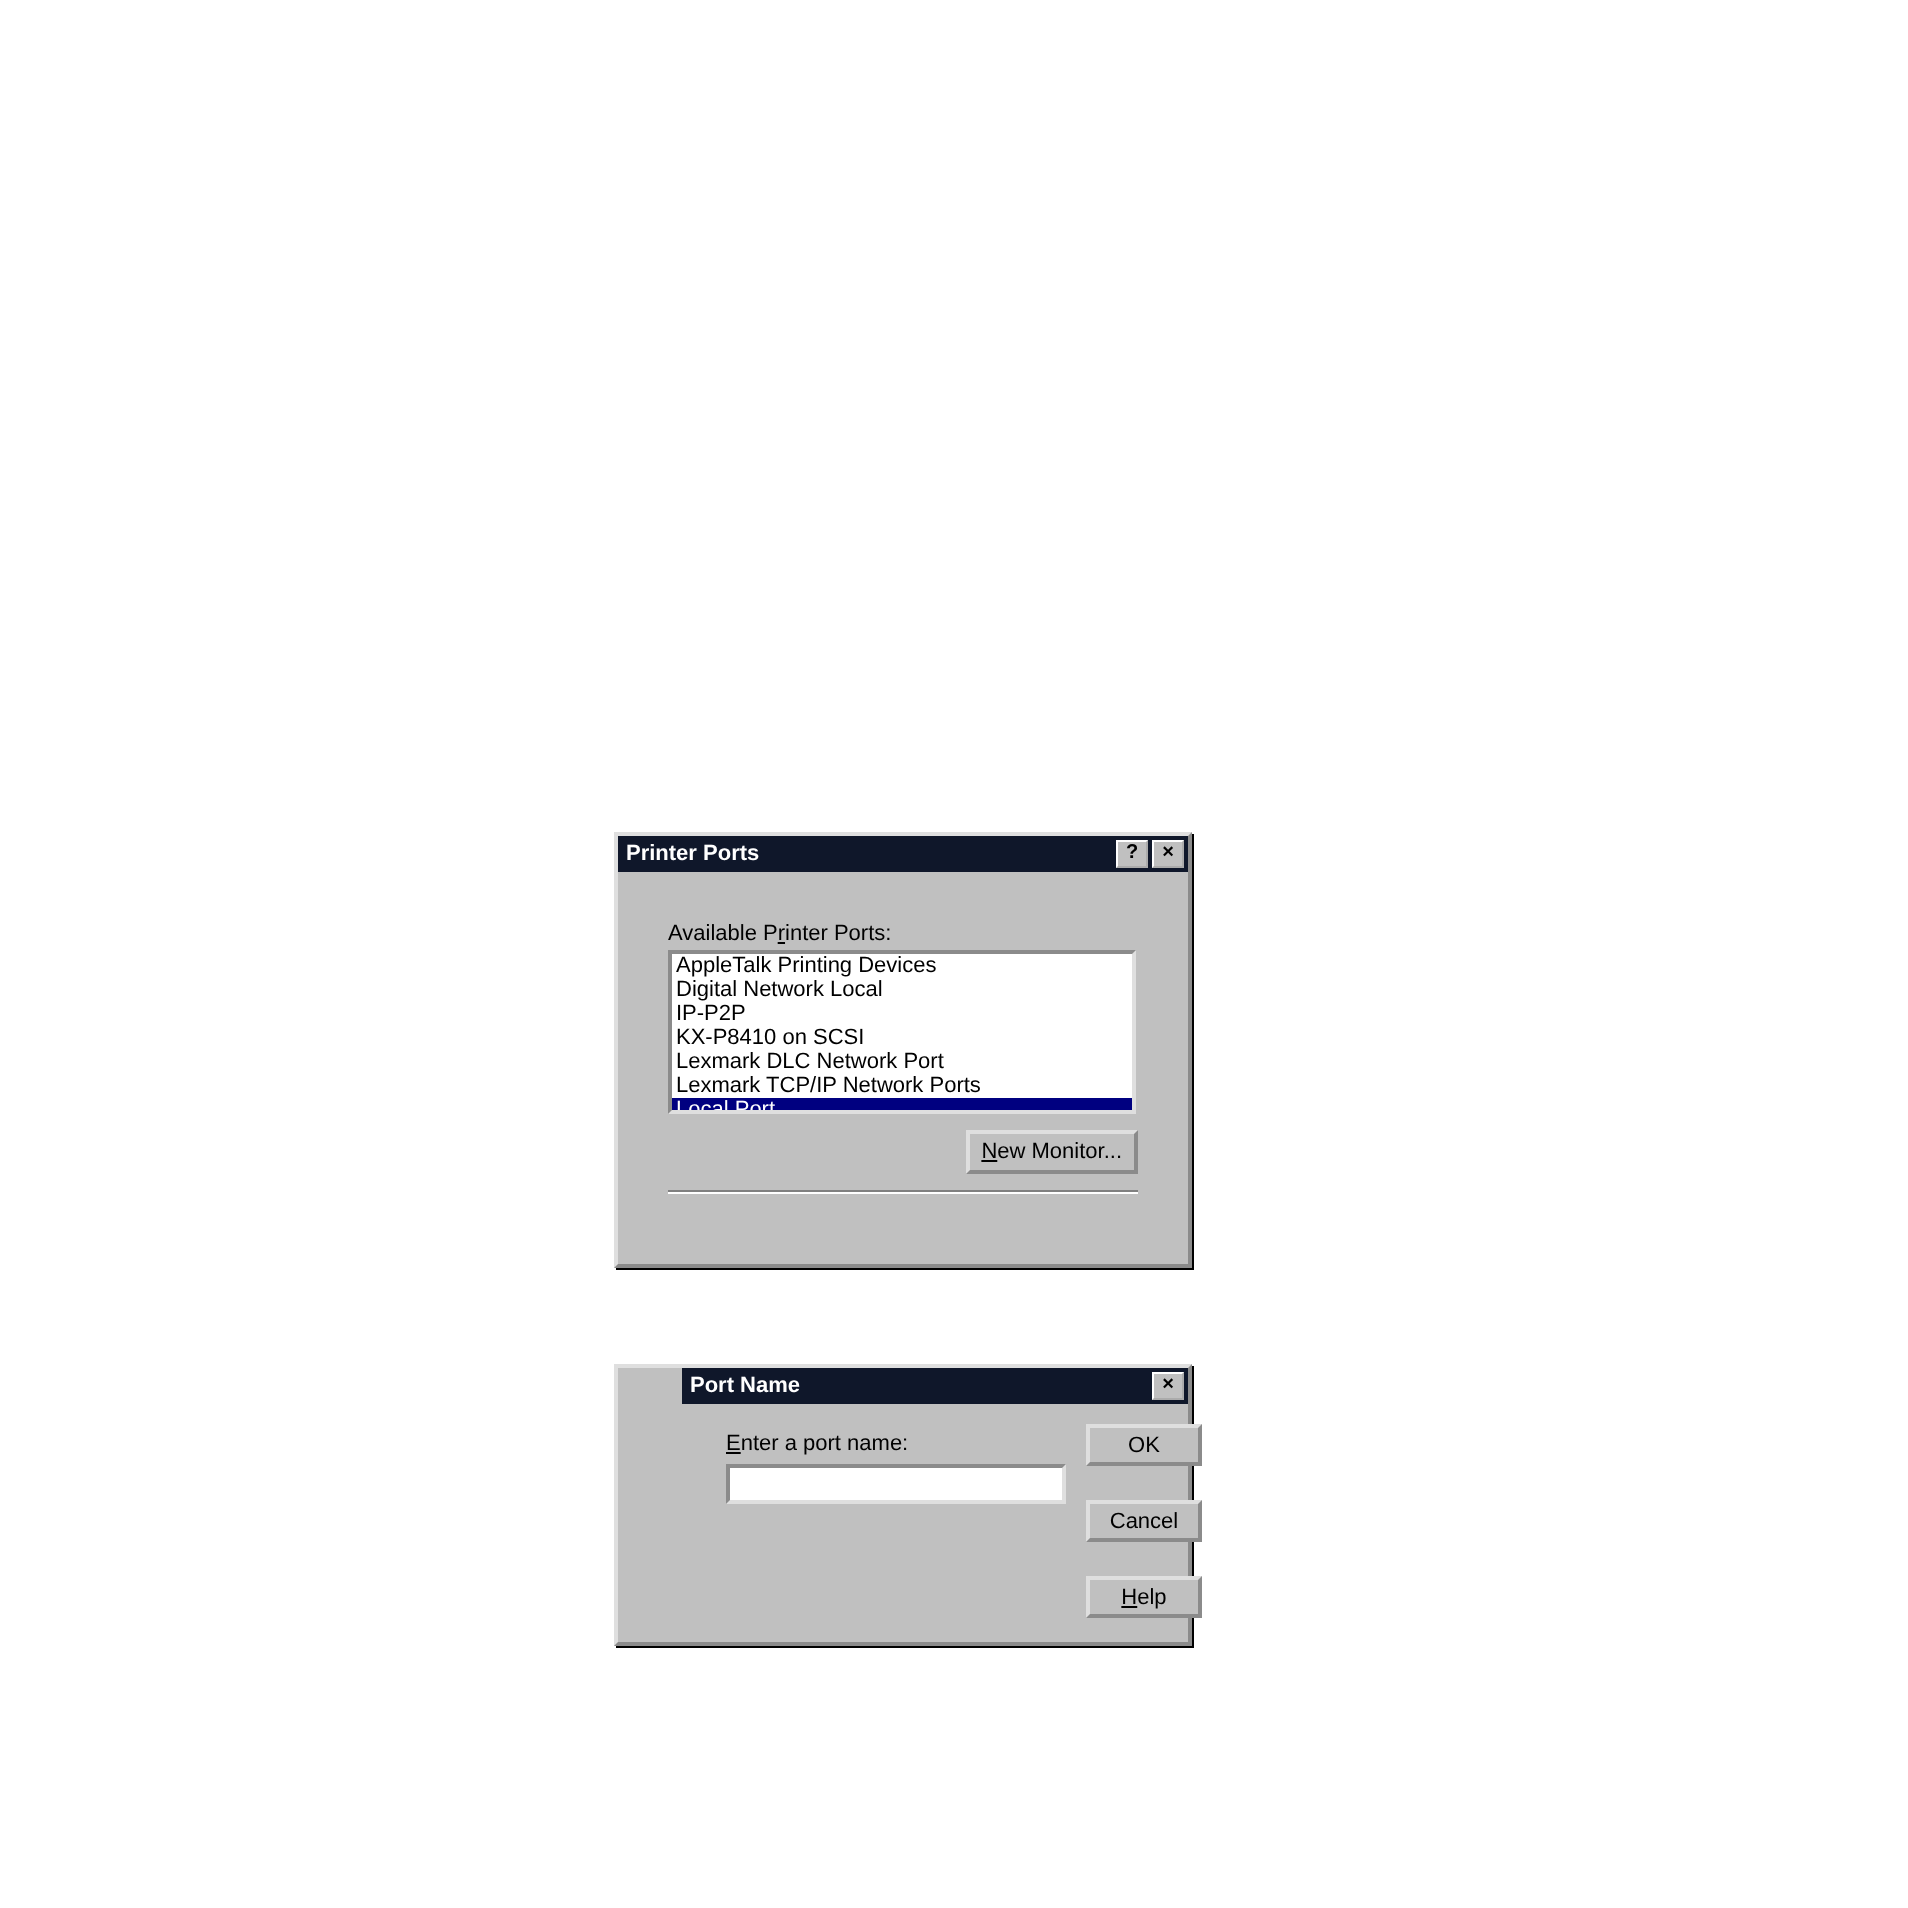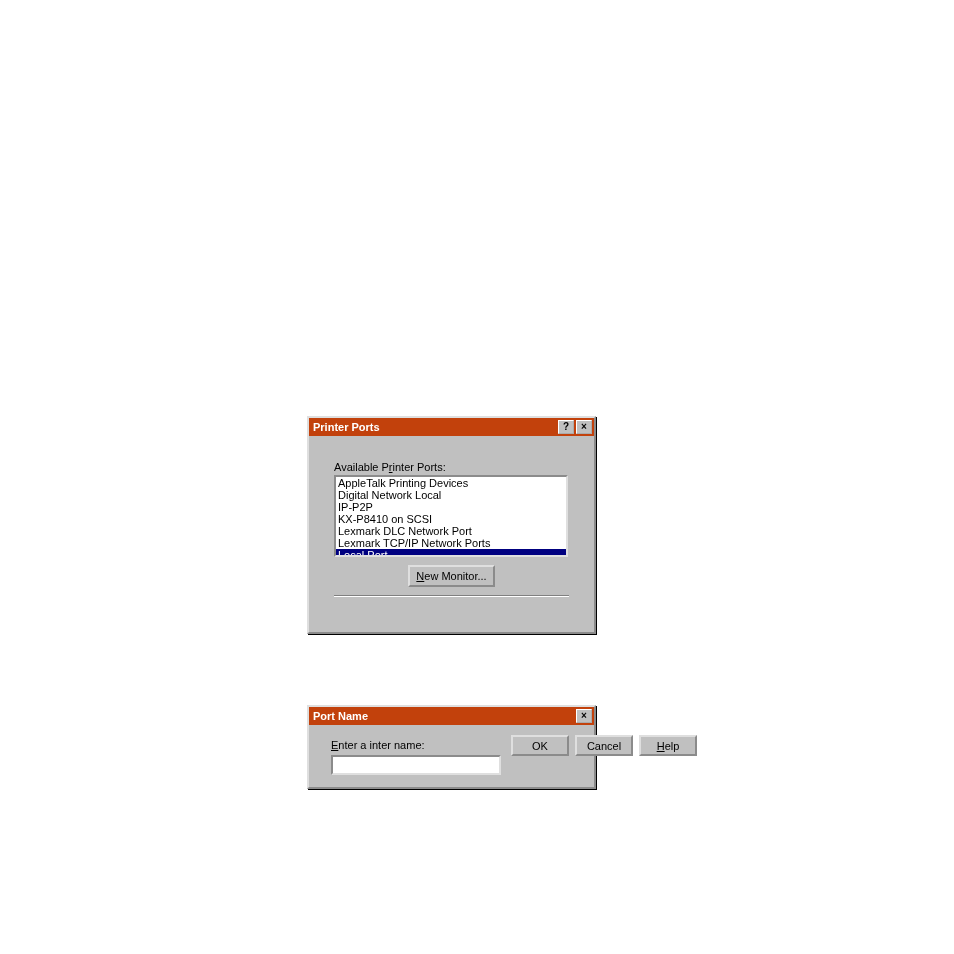--- a/index.html
+++ b/index.html
@@ -13,21 +13,21 @@
     font-size: 11px;
     position: relative;
   }
   .dialog {
     position: absolute;
     background: #c0c0c0;
     border: 2px outset #dfdfdf;
     box-shadow: 1px 1px 0 #000;
   }
   .titlebar {
-    background: #c2410c;
+    background: #0f172a;
     color: #ffffff;
     display: flex;
     align-items: center;
     height: 18px;
     padding: 0 2px 0 4px;
     font-weight: bold;
     font-size: 11px;
   }
   .titlebar-text {
     flex: 1;
@@ -103,47 +103,48 @@
     display: inline-block;
     min-width: 52px;
   }
   .divider {
     border-top: 1px solid #808080;
     border-bottom: 1px solid #ffffff;
     margin: 8px 0 10px 0;
   }
   .row-right {
     display: flex;
-    justify-content: center;
+    justify-content: flex-end;
     gap: 6px;
   }
   .textbox {
     background: #ffffff;
     border: 2px inset #dfdfdf;
     height: 20px;
     padding: 1px 3px;
     font-family: inherit;
     font-size: 11px;
   }
   
   #dlg1 {
     left: 307px;
     top: 416px;
     width: 289px;
   }
   #dlg1 .listbox { width: 234px; }
   
   #dlg2 {
     left: 307px;
-    top: 705px;
+    top: 682px;
     width: 289px;
+    padding-left: 32px;
   }
   #dlg2 .dialog-body { padding: 10px 12px 12px 12px; }
   #dlg2 .form-col { flex: 1; padding-right: 10px; }
-  #dlg2 .btn-col { display: flex; flex-direction: row; gap: 6px; }
+  #dlg2 .btn-col { display: flex; flex-direction: column; gap: 17px; }
   #dlg2 .textbox { width: 170px; }
   #dlg2 .label { margin: 4px 0 4px 10px; }
   #dlg2 .row { display: flex; align-items: flex-start; }
   #dlg2 .btn { min-width: 58px; height: 21px; }
   #dlg2 .textbox-wrap { margin-left: 10px; }
 </style>
 </head>
 <body>
 
 <div class="dialog" id="dlg1">
@@ -180,21 +181,21 @@
   <div class="titlebar">
     <span class="titlebar-text">Port Name</span>
     <div class="titlebar-buttons">
       <div class="titlebar-btn">×</div>
     </div>
   </div>
   <div class="dialog-body">
     <div class="row">
       <div class="form-col">
         <div class="label">
-          <span class="u">E</span><span>nter a inter name:</span>
+          <span class="u">E</span><span>nter a port name:</span>
         </div>
         <div class="textbox-wrap">
           <input type="text" class="textbox" value="" style="">
         </div>
       </div>
       <div class="btn-col">
         <button class="btn">OK</button>
         <button class="btn">Cancel</button>
         <button class="btn">
           <span class="u">H</span><span>elp</span>

